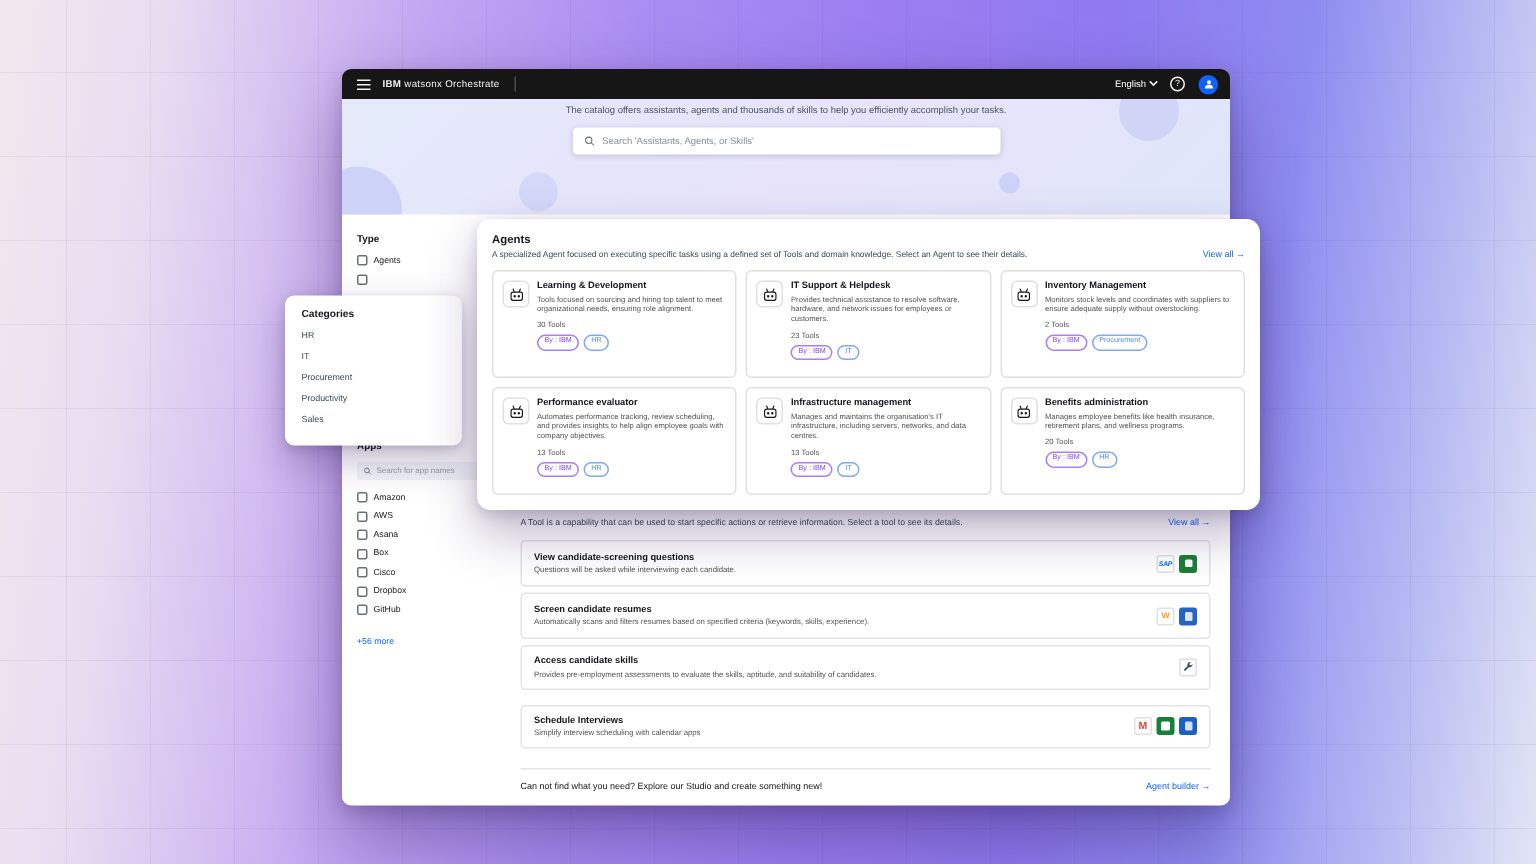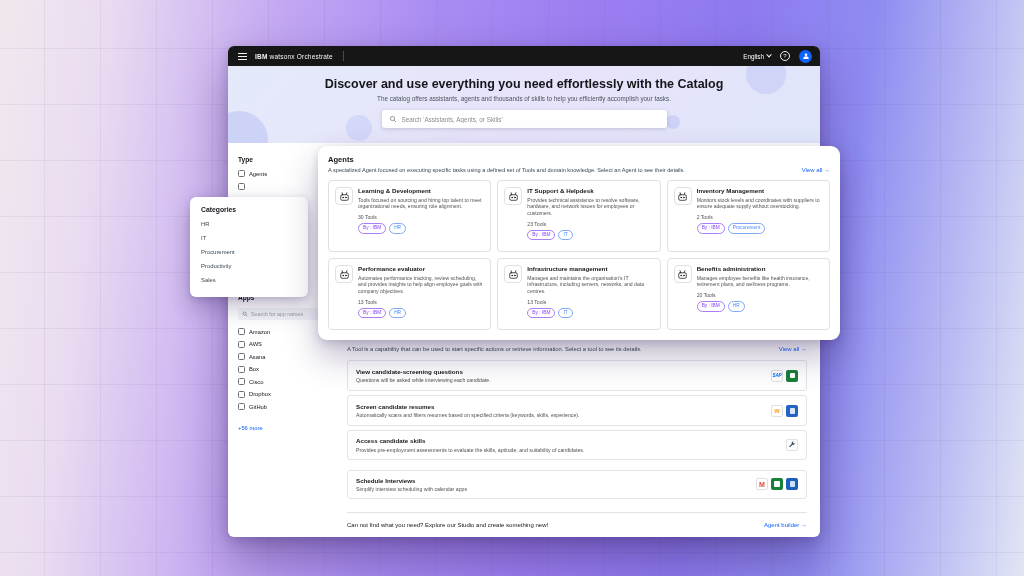--- a/index.html
+++ b/index.html
@@ -147,21 +147,20 @@
             </svg>
         </div>
       </div>
     </div>
 
     <div class="hero">
       <div class="bub bub1"></div>
       <div class="bub bub2"></div>
       <div class="bub bub3"></div>
       <div class="bub bub4"></div>
-      <div class="hero-title">Discover and use everything you need effortlessly with the Catalog</div>
       <div class="hero-sub">The catalog offers assistants, agents and thousands of skills to help you efficiently accomplish your tasks.</div>
       <div class="hero-search">
         <svg width="8" height="8" viewBox="0 0 16 16" fill="none" stroke="#697077" stroke-width="1.4">
             <circle cx="7" cy="7" r="4.2"></circle>
             <line x1="10.2" y1="10.2" x2="14" y2="14"></line>
           </svg>
         <input readonly="" placeholder="Search 'Assistants, Agents, or Skills'" style="">
       </div>
     </div>
 

